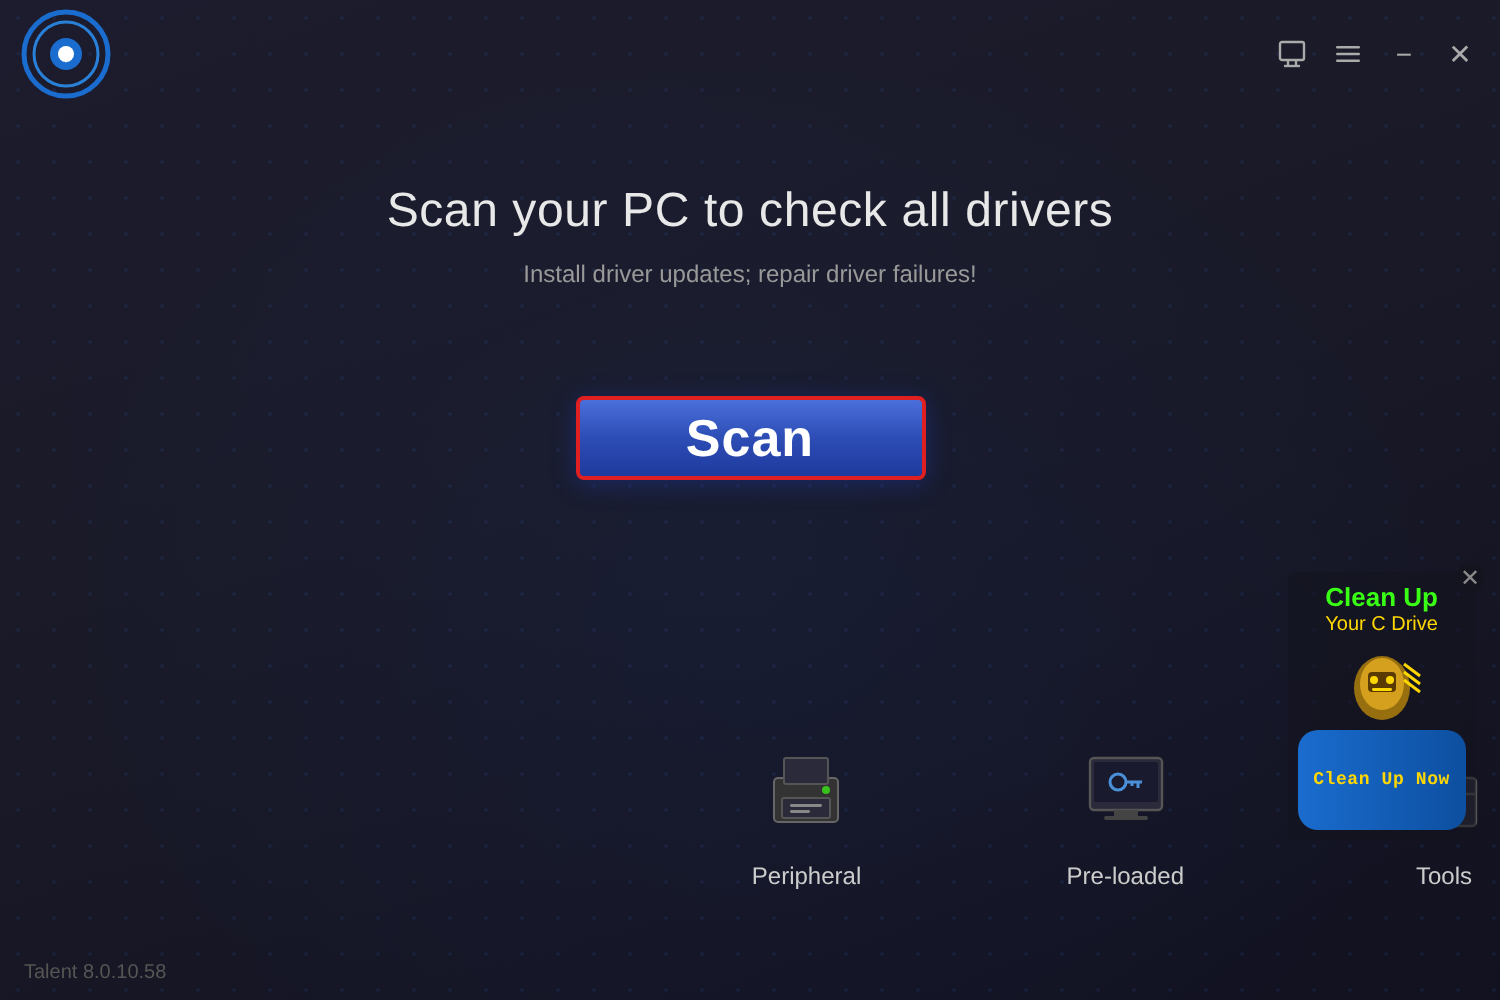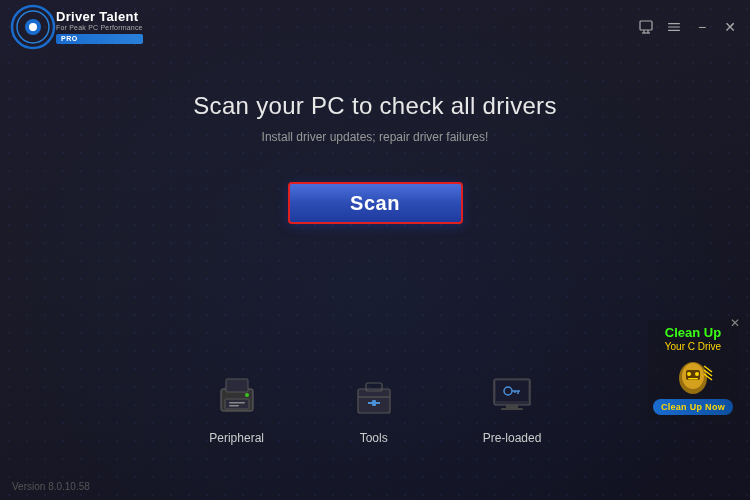--- a/index.html
+++ b/index.html
@@ -134,45 +134,45 @@
       font-weight: 400;
       color: #e8e8e8;
       letter-spacing: 0.3px;
       margin-bottom: 10px;
     }
 
     .subheadline {
       font-size: 12px;
       color: #999;
       text-align: left;
-      margin-bottom: 38px;
+      margin-bottom: 54px;
     }
 
     .scan-button {
       width: 175px;
       height: 42px;
       background: linear-gradient(180deg, #4a6fdb 0%, #2d4db5 50%, #1e3a9e 100%);
       border: 2.5px solid #e02020;
       border-radius: 4px;
       color: #fff;
-      font-size: 20px;
+      font-size: 26px;
       font-weight: 600;
       cursor: pointer;
       letter-spacing: 0.5px;
       box-shadow: 0 2px 12px rgba(30,60,180,0.4);
       transition: all 0.15s;
     }
 
     
     .bottom-icons {
       position: relative;
       z-index: 5;
       display: flex;
-      justify-content: center;
-      gap: 81px;
+      justify-content: flex-end;
+      gap: 102px;
       padding-bottom: 55px;
       margin-top: auto;
     }
 
     .icon-item {
       display: flex;
       flex-direction: column;
       align-items: center;
       gap: 10px;
       cursor: pointer;
@@ -253,24 +253,25 @@
       justify-content: center;
     }
 
     .cleanup-button {
       background: linear-gradient(90deg, #1a6cce, #0d4fa0);
       border: none;
       border-radius: 10px;
       color: #ffd700;
       font-size: 9px;
       font-weight: 700;
-      padding: 3px 8px;
+      padding: 20px 8px;
       cursor: pointer;
       margin-top: 3px;
       letter-spacing: 0.3px;
+      font-family: Liberation Mono, monospace;
     }
 
     
     svg { display: block; }
   </style>
 </head>
 <body>
 
 <div class="app-window">
   <div class="world-map-bg"></div>
@@ -281,25 +282,20 @@
 
       <div class="logo-icon">
         <svg width="46" height="46" viewBox="0 0 46 46">
           <circle cx="23" cy="23" r="21" fill="none" stroke="#1a6cce" stroke-width="2.5"></circle>
           <circle cx="23" cy="23" r="16" fill="none" stroke="#2980d9" stroke-width="1.5"></circle>
           <circle cx="23" cy="23" r="8" fill="#1a6cce"></circle>
           <circle cx="23" cy="23" r="4" fill="#fff"></circle>
 
           <text x="23" y="27" text-anchor="middle" font-size="8" fill="#fff">⚙</text>
         </svg>
-      </div>
-      <div class="logo-text">
-        <span class="driver-talent">Driver Talent</span>
-        <span class="subtitle">For Peak PC Performance</span>
-        <span class="pro-badge">PRO</span>
       </div>
     </div>
 
     <div class="window-controls">
       <button class="win-btn" title="Monitor">
         <svg width="14" height="14" viewBox="0 0 14 14" fill="none">
           <rect x="1" y="1" width="12" height="9" rx="1" stroke="#aaa" stroke-width="1.2"></rect>
           <line x1="5" y1="10" x2="5" y2="13" stroke="#aaa" stroke-width="1.2"></line>
           <line x1="9" y1="10" x2="9" y2="13" stroke="#aaa" stroke-width="1.2"></line>
           <line x1="3" y1="13" x2="11" y2="13" stroke="#aaa" stroke-width="1.2"></line>
@@ -341,48 +337,48 @@
           <circle cx="36" cy="24" r="2" fill="#39ff14" opacity="0.7"></circle>
         </svg>
       </div>
       <span class="icon-label">Peripheral</span>
     </div>
 
     <div class="icon-item">
       <div class="icon-box">
         <svg width="52" height="48" viewBox="0 0 52 48" fill="none">
 
-          <rect x="10" y="18" width="32" height="24" rx="2" fill="#2a2a3a" stroke="#555" stroke-width="1.2"></rect>
-          <rect x="18" y="12" width="16" height="8" rx="2" fill="none" stroke="#555" stroke-width="1.2"></rect>
-          <line x1="10" y1="26" x2="42" y2="26" stroke="#555" stroke-width="1.2"></line>
-
-          <line x1="20" y1="32" x2="32" y2="32" stroke="#4a90d9" stroke-width="2"></line>
-          <rect x="24" y="29" width="4" height="6" rx="1" fill="#4a90d9"></rect>
-        </svg>
-      </div>
-      <span class="icon-label">Tools</span>
-    </div>
-
-    <div class="icon-item">
-      <div class="icon-box">
-        <svg width="52" height="48" viewBox="0 0 52 48" fill="none">
-
           <rect x="8" y="8" width="36" height="26" rx="2" fill="#2a2a3a" stroke="#555" stroke-width="1.2"></rect>
           <rect x="10" y="10" width="32" height="20" rx="1" fill="#1a1a2e"></rect>
           <rect x="20" y="34" width="12" height="3" fill="#444"></rect>
           <rect x="15" y="37" width="22" height="2" rx="1" fill="#444"></rect>
 
           <circle cx="22" cy="20" r="4" fill="none" stroke="#4a90d9" stroke-width="1.5"></circle>
           <line x1="26" y1="20" x2="34" y2="20" stroke="#4a90d9" stroke-width="1.5"></line>
           <line x1="32" y1="20" x2="32" y2="23" stroke="#4a90d9" stroke-width="1.5"></line>
           <line x1="29" y1="20" x2="29" y2="22" stroke="#4a90d9" stroke-width="1.5"></line>
         </svg>
       </div>
       <span class="icon-label">Pre-loaded</span>
     </div>
+
+    <div class="icon-item">
+      <div class="icon-box">
+        <svg width="52" height="48" viewBox="0 0 52 48" fill="none">
+
+          <rect x="10" y="18" width="32" height="24" rx="2" fill="#2a2a3a" stroke="#555" stroke-width="1.2"></rect>
+          <rect x="18" y="12" width="16" height="8" rx="2" fill="none" stroke="#555" stroke-width="1.2"></rect>
+          <line x1="10" y1="26" x2="42" y2="26" stroke="#555" stroke-width="1.2"></line>
+
+          <line x1="20" y1="32" x2="32" y2="32" stroke="#4a90d9" stroke-width="2"></line>
+          <rect x="24" y="29" width="4" height="6" rx="1" fill="#4a90d9"></rect>
+        </svg>
+      </div>
+      <span class="icon-label">Tools</span>
+    </div>
   </div>
 
   <div class="cleanup-promo">
     <div class="cleanup-close">✕</div>
     <div class="cleanup-title" style="color:#39ff14; font-size:13px; font-weight:700;text-align:right;">Clean Up</div>
     <div class="cleanup-subtitle" style="color:#ffd700; font-size:10px;">Your C Drive</div>
 
     <div class="cleanup-icon-area">
       <svg width="50" height="40" viewBox="0 0 50 40">
 
@@ -396,15 +392,15 @@
 
         <line x1="36" y1="10" x2="44" y2="16" stroke="#ffd700" stroke-width="1.5"></line>
         <line x1="36" y1="14" x2="44" y2="20" stroke="#ffd700" stroke-width="1.5"></line>
         <line x1="36" y1="18" x2="44" y2="24" stroke="#ffd700" stroke-width="1.5"></line>
       </svg>
     </div>
     <button class="cleanup-button">Clean Up Now</button>
   </div>
 
   <div class="version-bar">
-    <span>Version 8.0.10.58</span>
+    <span>Talent 8.0.10.58</span>
   </div>
 </div>
 
 </body></html>

